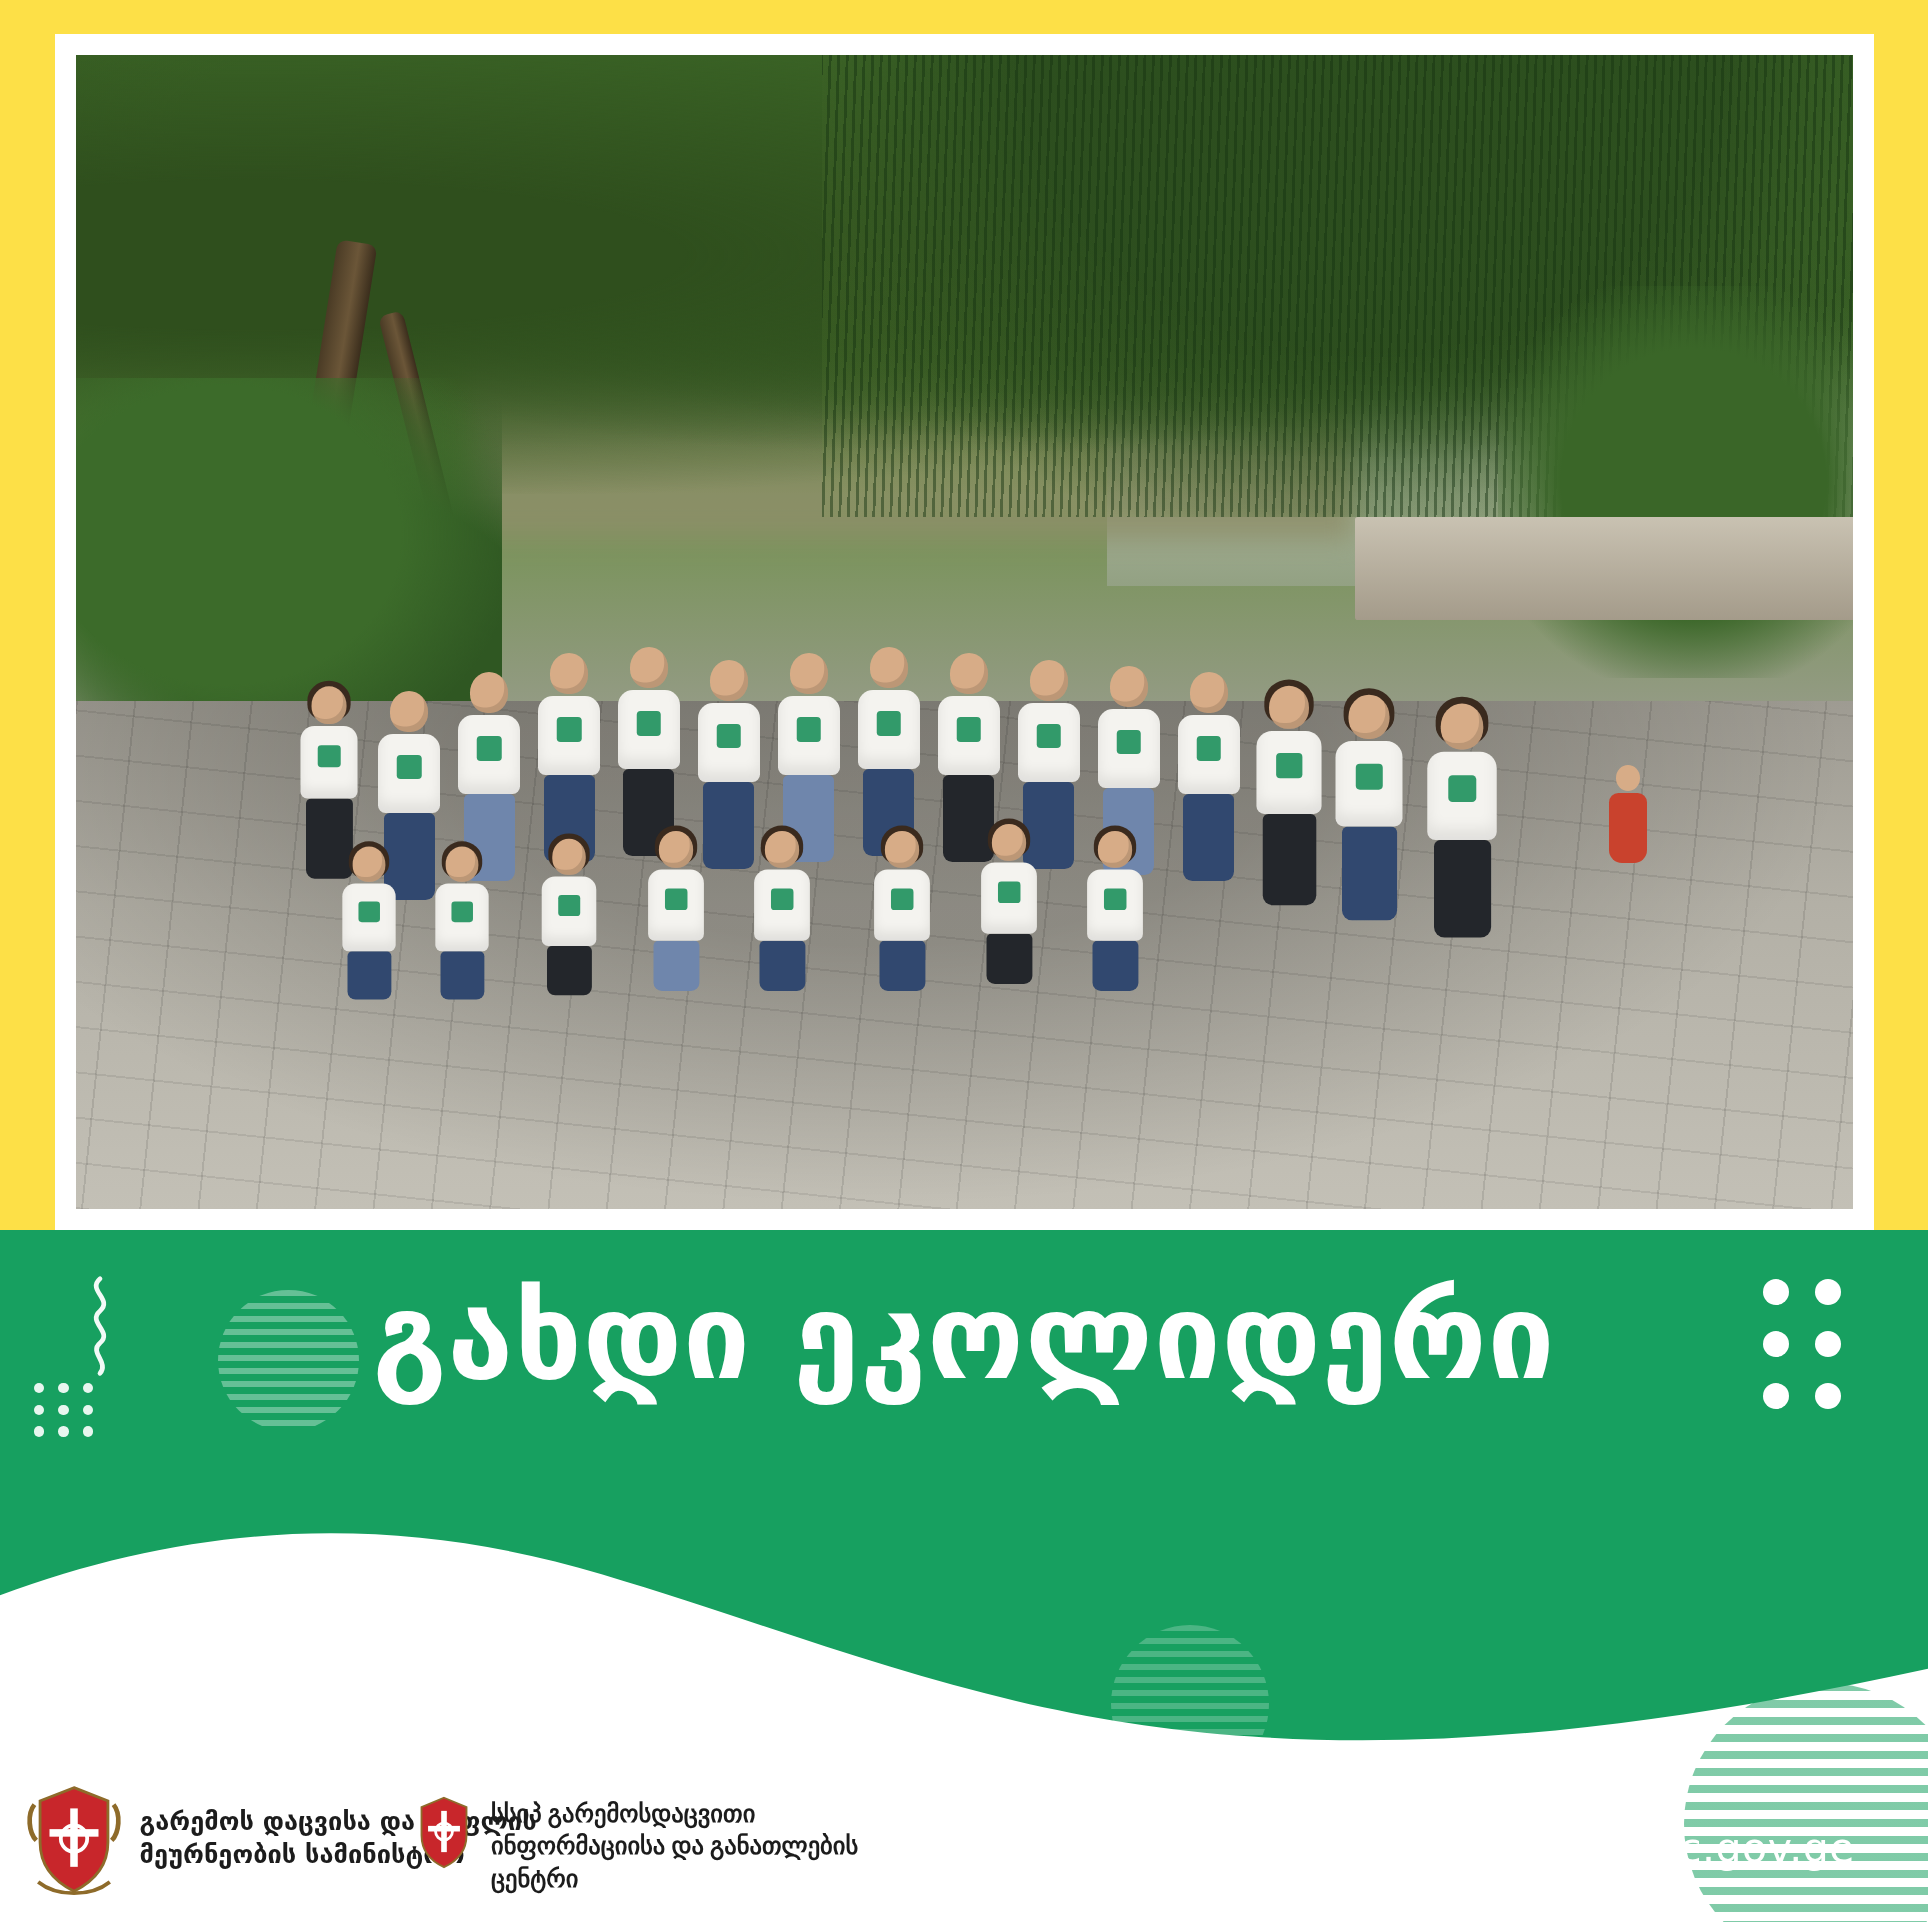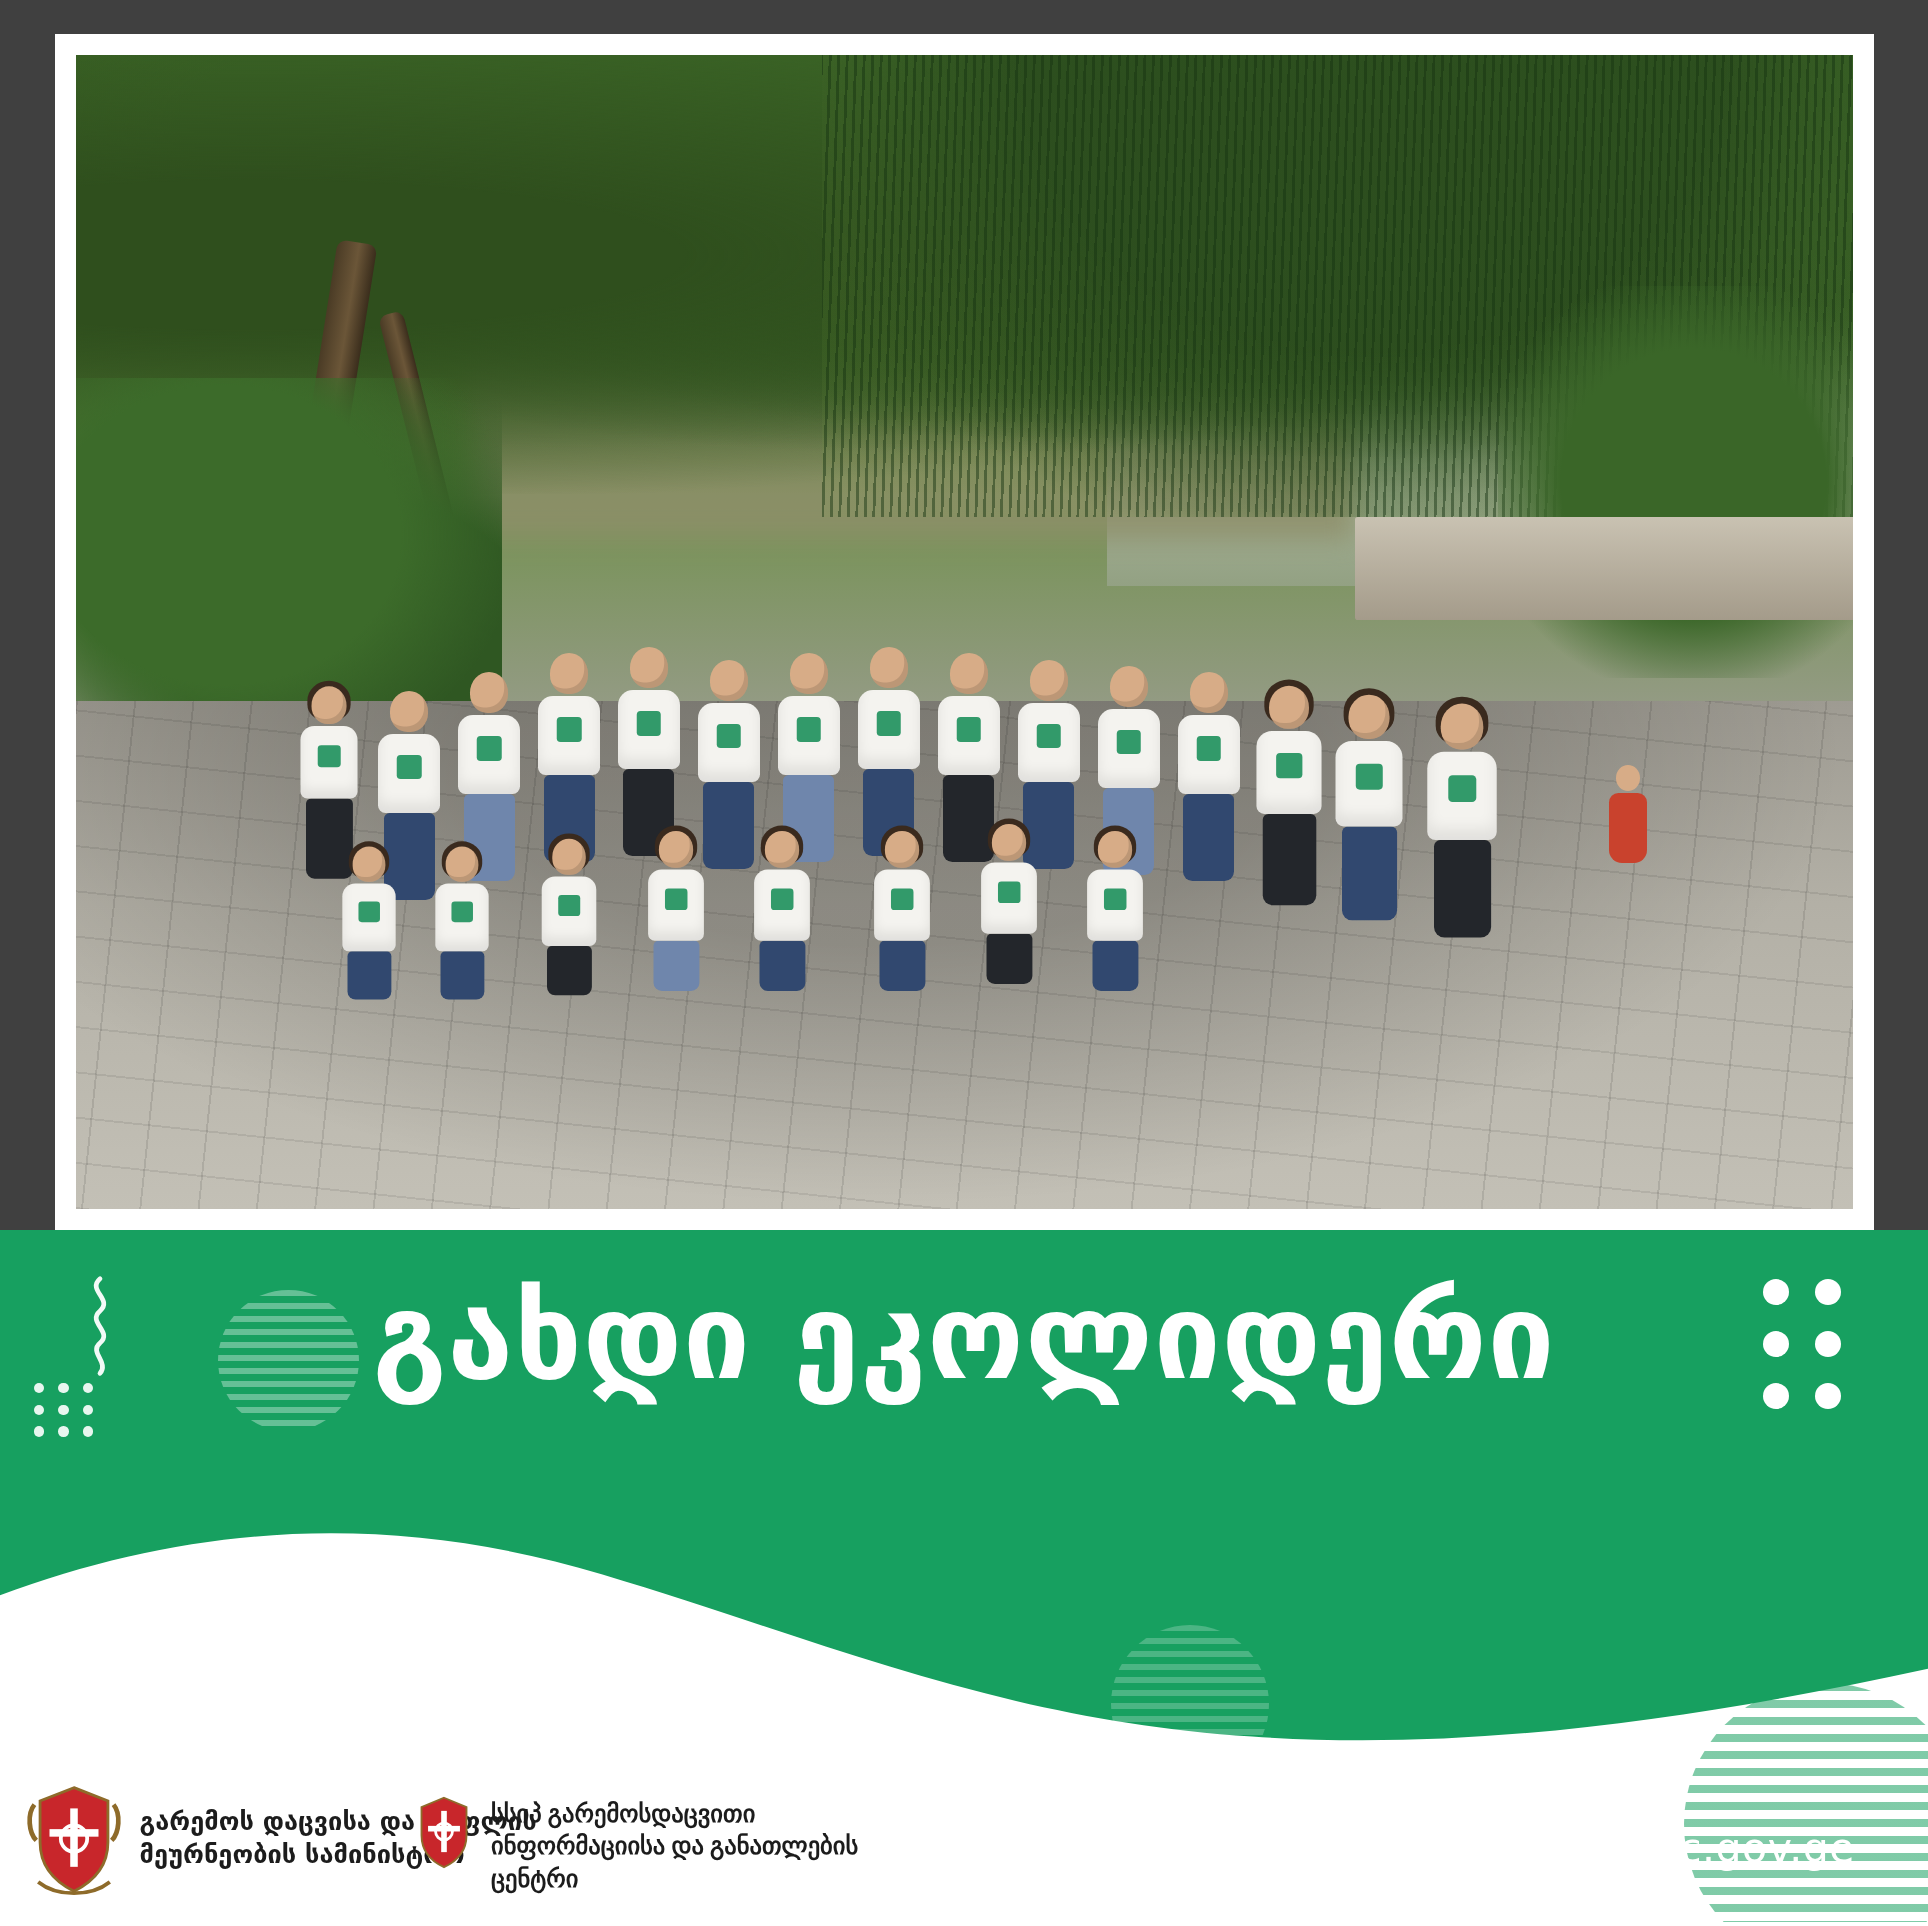--- a/index.html
+++ b/index.html
@@ -11,21 +11,21 @@
     width: 1928px;
     height: 1927px;
     font-family: "DejaVu Sans", "Liberation Sans", sans-serif;
     overflow: hidden;
   }
 
   .poster {
     position: relative;
     width: 1928px;
     height: 1922px;
-    background: #404040;
+    background: #fde047;
     overflow: hidden;
   }
 
   
   .photo-frame {
     position: absolute;
     left: 55px;
     top: 34px;
     width: 1819px;
     height: 1196px;

